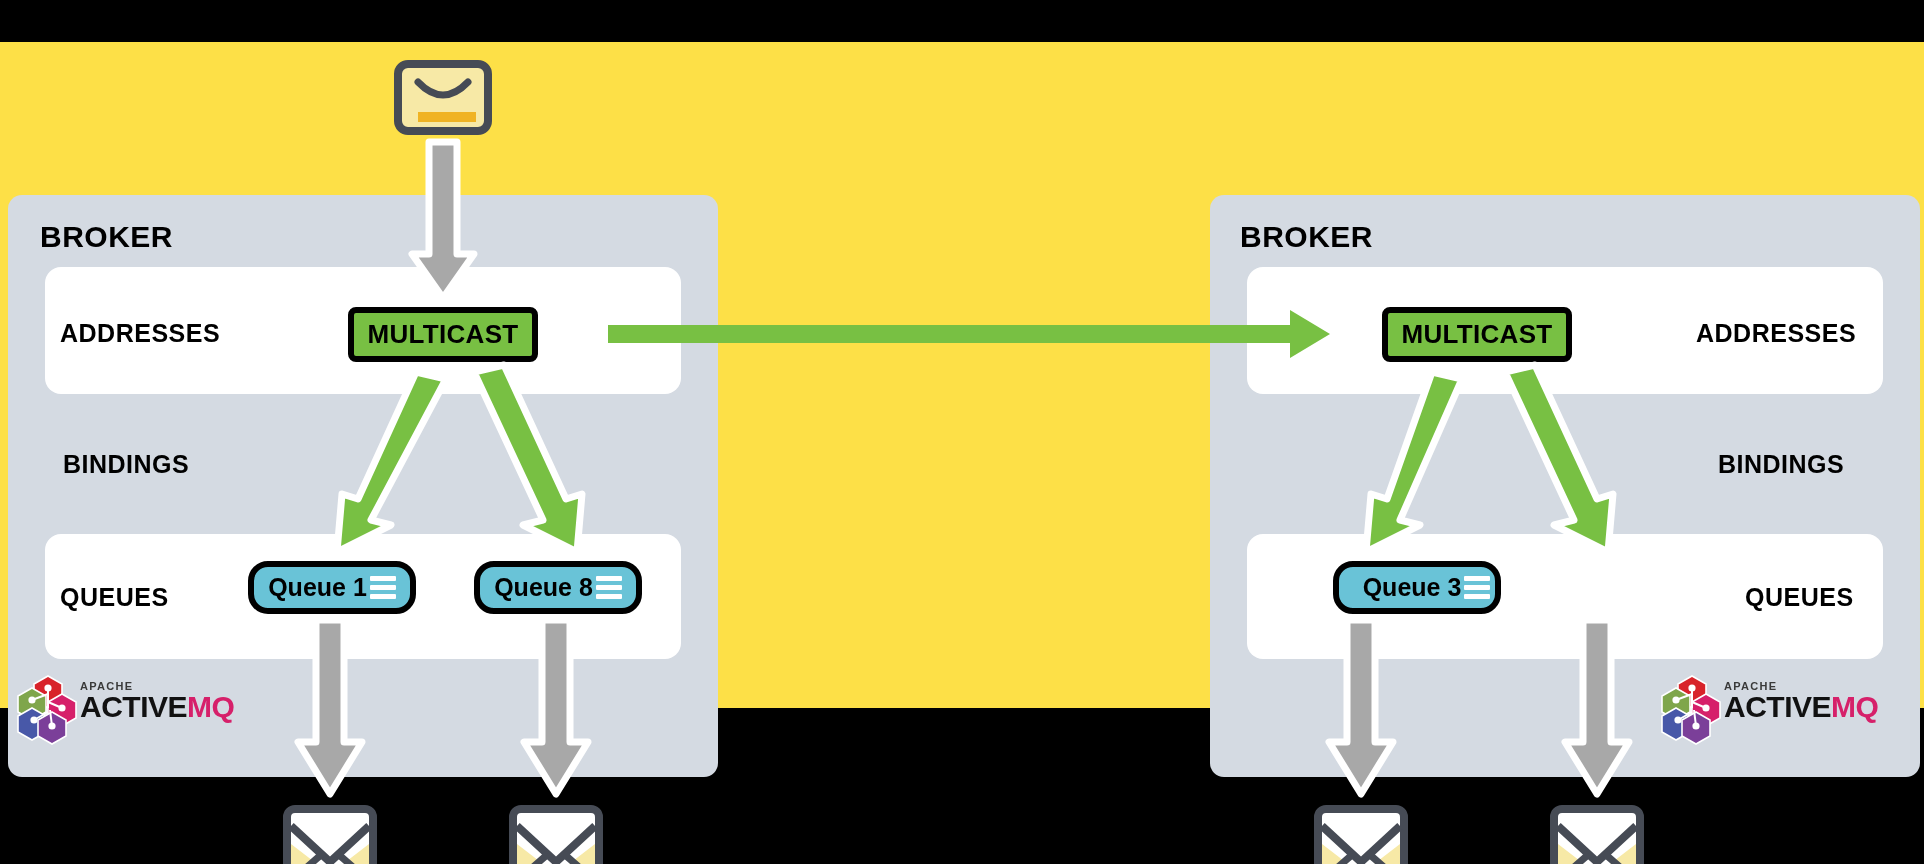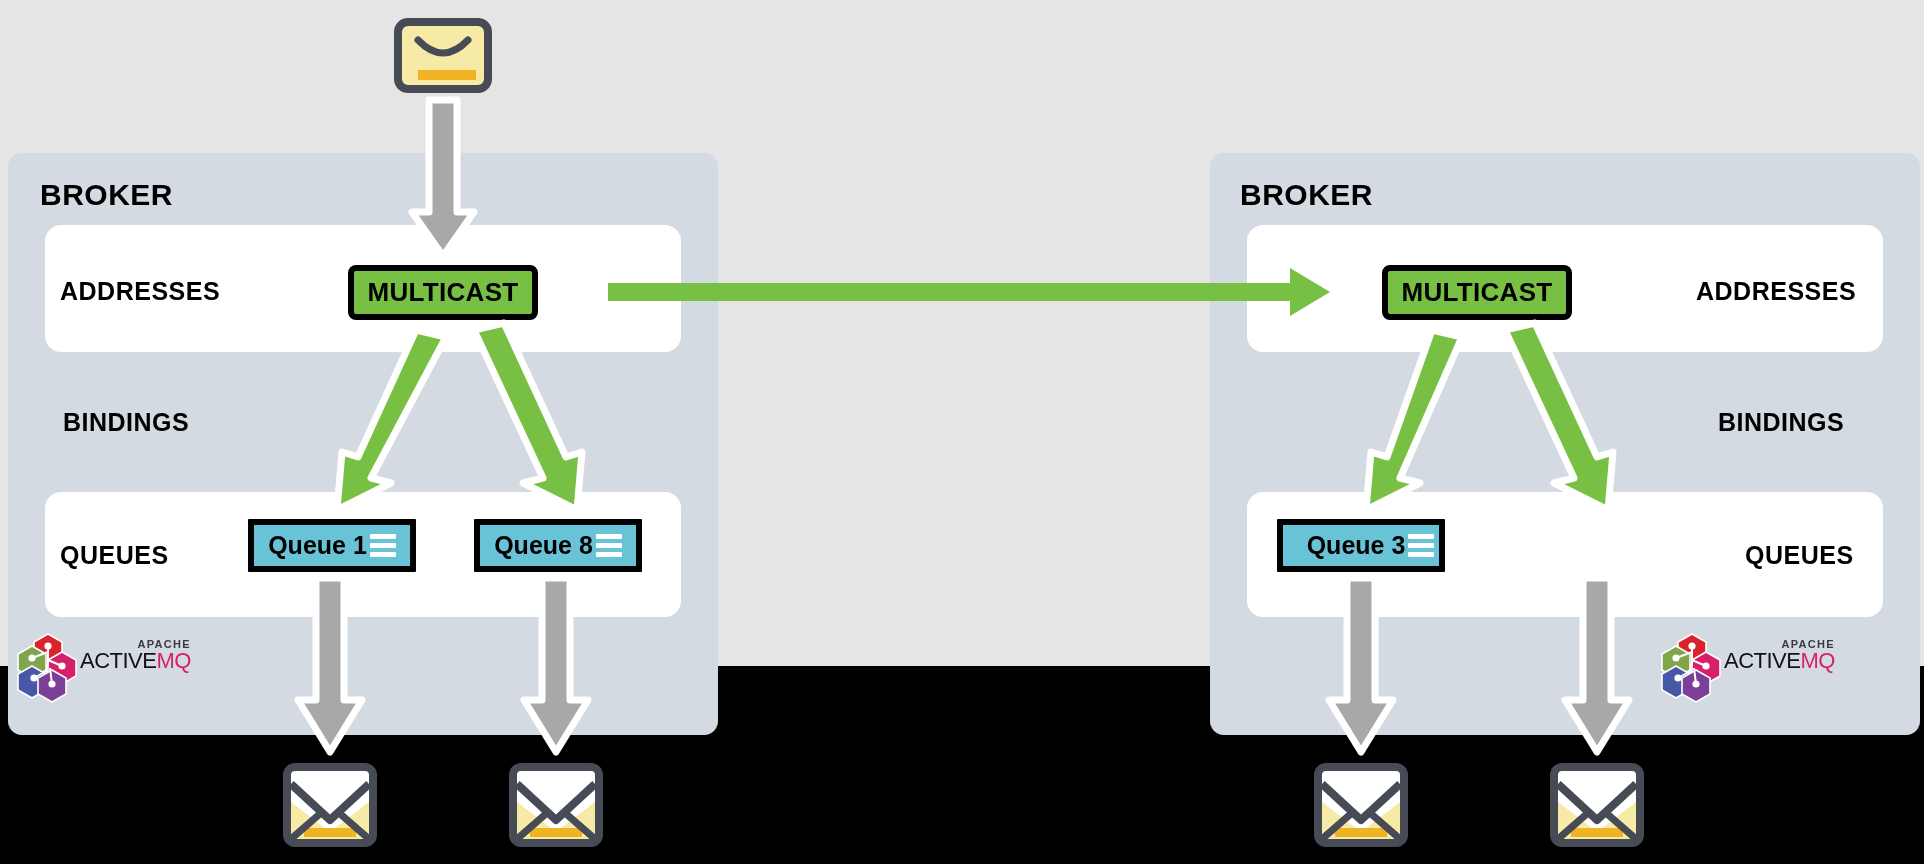--- a/index.html
+++ b/index.html
@@ -1,44 +1,44 @@
 <!DOCTYPE html>
 <html><head>
 <meta charset="utf-8">
 <style>
   html,body{margin:0;padding:0;background:#000;}
   body{width:1924px;height:864px;position:relative;overflow:hidden;
        font-family:"Liberation Sans",sans-serif;}
-  #stage{position:absolute;inset:0;width:1924px;height:666px;background:#e5e5e5;}
+  #stage{position:absolute;inset:0;width:1924px;height:666px;background:#fde047;margin-top:42px;}
 
   .broker{position:absolute;background:#d4dae2;border-radius:14px;}
   .broker-title{position:absolute;font-weight:bold;font-size:30px;color:#000;
                 letter-spacing:.5px;}
   .inner-box{position:absolute;background:#fff;border-radius:16px;}
   .row-label{position:absolute;font-weight:bold;font-size:25px;color:#000;
              letter-spacing:.5px;white-space:nowrap;}
 
   .mcast{position:absolute;background:#78c043;border:6px solid #000;
          border-radius:8px;display:flex;align-items:center;justify-content:center;
          font-weight:bold;font-size:26px;color:#000;letter-spacing:.3px;
          box-sizing:border-box;}
 
   .queue{position:absolute;background:#69c3d7;border:6px solid #000;
-         border-radius:1px;display:flex;align-items:center;justify-content:center;
+         border-radius:20px;display:flex;align-items:center;justify-content:center;
          box-sizing:border-box;gap:3px;}
   .queue .qlabel{font-weight:bold;font-size:25px;color:#000;white-space:nowrap;}
   .queue .hamb{display:flex;flex-direction:column;gap:4px;width:26px;}
   .queue .hamb i{display:block;height:5px;background:#fff;border-radius:1px;}
 
   .env{position:absolute;}
   svg{display:block;overflow:visible;}
-  .logo{position:absolute;text-align:right;}
+  .logo{position:absolute;}
   .logo .ltext{position:absolute;left:62px;top:6px;}
   .logo .apache{font-size:11px;font-weight:bold;color:#3a3a3a;letter-spacing:1.3px;}
-  .logo .amq{font-size:22px;font-weight:normal;letter-spacing:-.5px;line-height:1;}
+  .logo .amq{font-size:30px;font-weight:bold;letter-spacing:-.5px;line-height:1;}
   .logo .amq .a{color:#111;}
   .logo .amq .m{color:#d6206a;}
   #arrows{position:absolute;inset:0;}
 </style>
 </head>
 <body>
 
 <div id="stage">
 
   <div class="broker" style="left:8px;top:153px;width:710px;height:582px;">
@@ -109,21 +109,21 @@
   <div class="inner-box" style="left:1247px;top:225px;width:636px;height:127px;"></div>
   <div class="row-label" style="left:1696px;top:277px;">ADDRESSES</div>
 
   <div class="row-label" style="left:1718px;top:408px;">BINDINGS</div>
 
   <div class="inner-box" style="left:1247px;top:492px;width:636px;height:125px;"></div>
   <div class="row-label" style="left:1745px;top:541px;">QUEUES</div>
 
   <div class="mcast" style="left:1382px;top:265px;width:190px;height:55px;">MULTICAST</div>
 
-  <div class="queue" style="left:1277px;top:519px;width:168px;height:53px;padding-left:19px;">
+  <div class="queue" style="left:1333px;top:519px;width:168px;height:53px;padding-left:19px;">
     <span class="qlabel">Queue 3</span>
     <span class="hamb">
       <i></i>
         <i></i>
         <i></i>
     </span>
   </div>
 
 
   <div class="logo" style="left:1662px;top:632px;width:250px;height:62px;">

